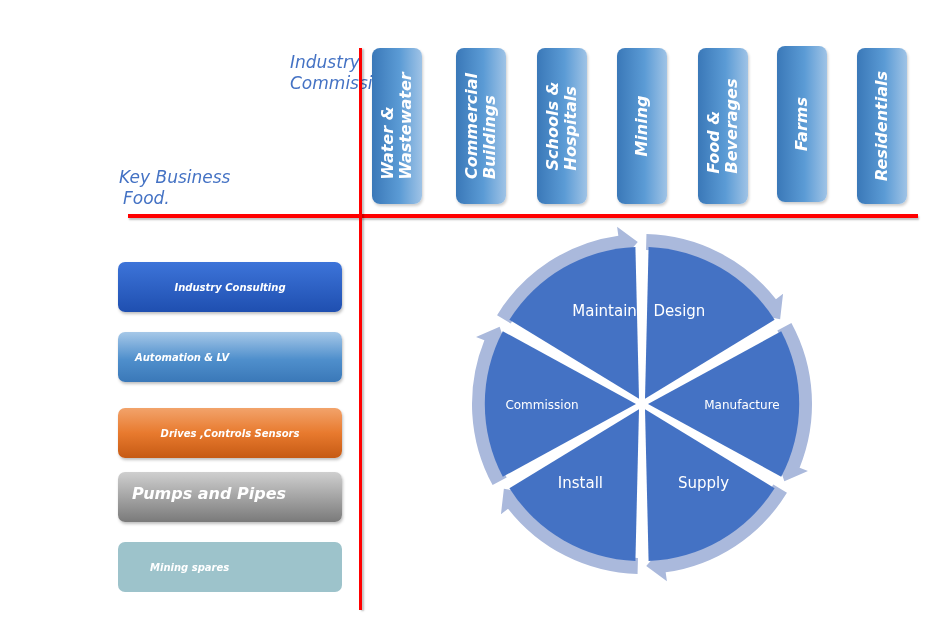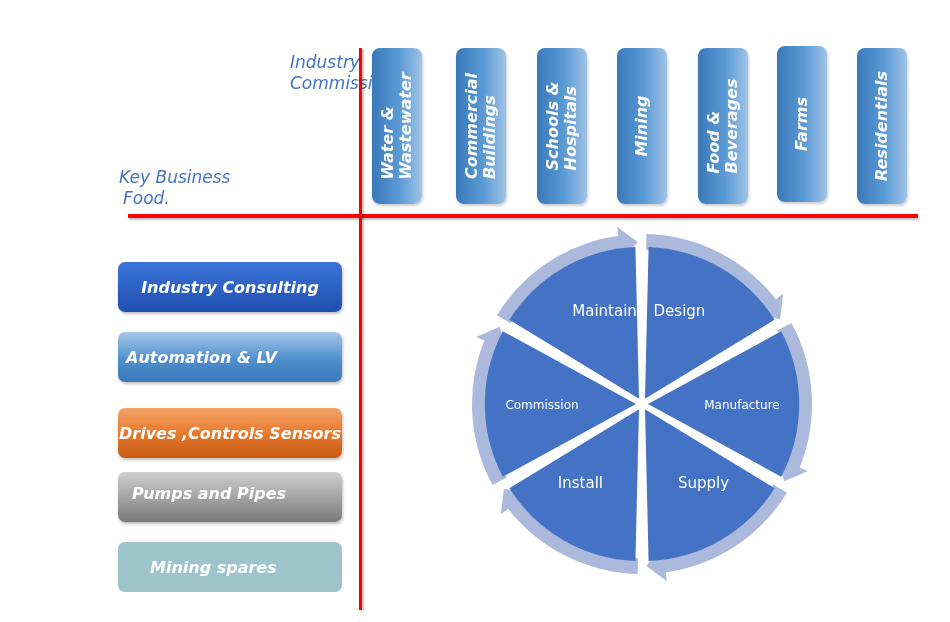--- a/index.html
+++ b/index.html
@@ -6,24 +6,24 @@
   body { width:950px; height:622px; position:relative; overflow:hidden; font-family:"DejaVu Sans", sans-serif; }
   .axis-label { position:absolute; color:#4472c4; font-style:italic; font-size:17px; line-height:21px; }
   .red-h { position:absolute; left:128px; top:214px; width:790px; height:4px; background:#ff0000; box-shadow:1px 2px 2px rgba(0,0,0,0.25); }
   .red-v { position:absolute; left:359px; top:48px; width:3px; height:562px; background:#ff0000; box-shadow:2px 1px 2px rgba(0,0,0,0.25); }
   .vert { position:absolute; top:48px; width:50px; height:156px; border-radius:8px;
           background:linear-gradient(to right, #3a78b8 0%, #5b9bd5 55%, #9fc3e6 100%);
           box-shadow:1px 2px 3px rgba(0,0,0,0.2); display:flex; align-items:center; justify-content:center; }
   .vert-text { transform:rotate(-90deg); white-space:nowrap; color:#ffffff; font-family:"DejaVu Sans", sans-serif;
                font-style:italic; font-weight:bold; font-size:16px; line-height:18px; text-align:left; }
   .area { position:absolute; left:118px; width:224px; border-radius:7px; color:#ffffff; font-style:italic; font-weight:bold;
-          font-size:16px; line-height:21px; box-sizing:border-box; display:flex; align-items:center; box-shadow:1px 2px 3px rgba(0,0,0,0.25); }
+          font-size:10px; line-height:21px; box-sizing:border-box; display:flex; align-items:center; box-shadow:1px 2px 3px rgba(0,0,0,0.25); }
   .area span { display:block; }
   #area-0 { top:262px; height:50px; background:linear-gradient(#3d74d9, #1f4fb0); justify-content:center; }
-  #area-1 { top:332px; height:50px; background:linear-gradient(#a6c8e8, #4f8fcc 55%, #3a78b8); padding-left:8px; }
+  #area-1 { top:332px; height:50px; background:linear-gradient(#a6c8e8, #4f8fcc 55%, #3a78b8); padding-left:17px; }
   #area-2 { top:408px; height:50px; background:linear-gradient(#f2a36b, #e87a2e 50%, #c65a14); justify-content:center; }
   #area-3 { top:472px; height:50px; background:linear-gradient(#cfcfcf, #9c9c9c 60%, #7a7a7a); padding-left:14px; font-size:16px; }
   #area-4 { top:542px; height:50px; background:#9dc3cb; padding-left:32px; box-shadow:none; }
   svg#cycle { position:absolute; left:460px; top:222px; }
   .seg-label { font-family:"DejaVu Sans", sans-serif; fill:#ffffff; }
 </style>
 </head>
 <body>
 
 <div class="axis-label" style="left:290px; top:52px;">

